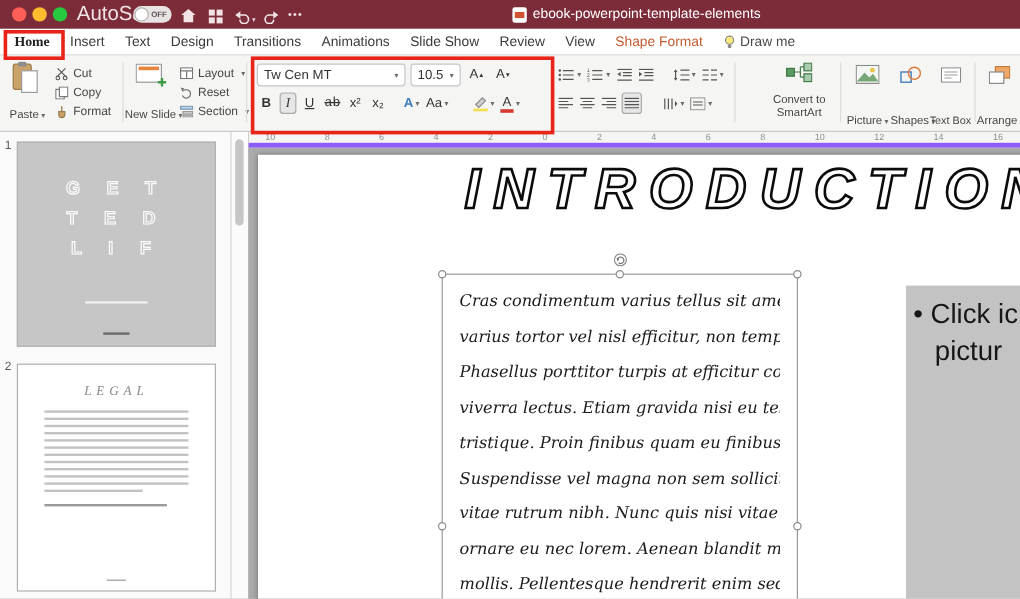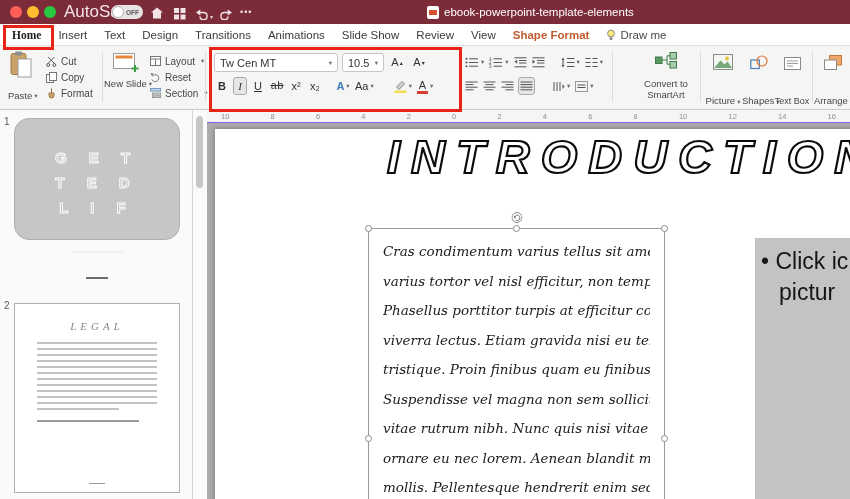--- a/index.html
+++ b/index.html
@@ -26,21 +26,21 @@
   #doc-title span{color:#FFFFFF;font-size:11.5px;}
   #doc-title .doc-ic{width:12px;height:13px;background:#fff;border-radius:2px;position:relative;}
   #doc-title .doc-ic:after{content:"";position:absolute;left:2px;top:4px;width:8px;height:5px;background:#D35230;}
 
   
   #tabbar{position:absolute;left:0;top:24px;width:850px;height:22px;background:#FFFFFF;
       border-bottom:1px solid #E2E2E2;display:flex;align-items:center;gap:17px;padding-left:12px;
       box-sizing:border-box;font-size:11.5px;color:#3B3B3B;}
   .tab{white-space:nowrap;}
   .tab.home{font-weight:bold;color:#222;font-family:Liberation Serif, serif;}
-  .tab.shapeformat{color:#BF5B2D;font-weight:bold;}
+  .tab.shapeformat{color:#BF5B2D;}
   .tellme{display:flex;align-items:center;gap:4px;color:#4a4a4a;}
 
   
   #ribbon{position:absolute;left:0;top:46px;width:850px;height:64px;background:#F5F5F3;
       border-bottom:1px solid #C9C9C9;box-sizing:border-box;}
   .vsep{position:absolute;top:6px;width:1px;height:50px;background:#DDDDDB;}
   .rlabel{font-size:9.5px;color:#474747;white-space:nowrap;}
   .chev{font-size:6.5px;color:#6b6b6b;margin-left:2px;}
   .srow{position:absolute;display:flex;align-items:center;gap:4px;font-size:10px;color:#474747;height:14px;}
   .ddl{position:absolute;background:#fff;border:1px solid #C6C6C6;border-radius:3px;height:19px;
@@ -56,38 +56,38 @@
 
   
   .redbox{position:absolute;border:3px solid #EA2318;z-index:50;pointer-events:none;}
 
   
   #main{position:absolute;left:0;top:110px;width:850px;height:389px;}
   #thumbpanel{position:absolute;left:0;top:0;width:193px;height:389px;background:#FAFAFA;
       border-right:1px solid #D5D5D5;box-sizing:border-box;}
   .slide-num{position:absolute;font-size:10px;color:#5a5a5a;}
   .thumb{position:absolute;left:14px;width:166px;box-sizing:border-box;border:1px solid #AFAFAF;}
-  #thumb1{top:8px;height:122px;background:#C6C6C6;border-radius:15px;}
+  #thumb1{top:8px;height:171px;background:#C6C6C6;}
   #thumb1 .outline-line{text-align:center;font-size:15px;font-weight:bold;letter-spacing:9px;
       color:transparent;-webkit-text-stroke:1px #FBFBFB;line-height:25px;}
   #thumb1 .sub-bar{position:absolute;left:50%;transform:translateX(-50%);top:132px;width:52px;height:2px;background:#EFEFEF;}
   #thumb1 .foot-bar{position:absolute;left:50%;transform:translateX(-50%);top:158px;width:22px;height:2px;background:#6d6d6d;}
   #thumb2{top:193px;height:190px;background:#FFFFFF;}
   #thumb2 .legal{margin-top:16px;text-align:center;font-family:"Liberation Serif",serif;font-style:italic;
       font-size:11px;letter-spacing:4px;color:#8a8a8a;}
   .tbar{height:2px;background:#C2C2C2;margin:4px 22px 0 22px;}
   .tbar.short{margin-right:60px;}
   #thumb2 .copy-bar{height:2px;background:#9a9a9a;margin:10px 40px 0 22px;}
   #thumb2 .foot-bar{position:absolute;left:50%;transform:translateX(-50%);bottom:8px;width:16px;height:1.5px;background:#9a9a9a;}
 
   #panel-scroll{position:absolute;left:193px;top:0;width:14px;height:389px;background:#FBFBFB;}
   #panel-scroll .pthumb{position:absolute;left:3px;top:6px;width:7px;height:72px;background:#C6C6C6;border-radius:4px;}
 
   #canvas{position:absolute;left:207px;top:0;width:643px;height:389px;background:#ABABAB;overflow:hidden;}
-  #ruler{position:absolute;left:0;top:0;width:643px;height:13px;background:#F5F5F4;border-bottom:1px solid #8b5cf6;
+  #ruler{position:absolute;left:0;top:0;width:643px;height:13px;background:#F5F5F4;border-bottom:4px solid #8b5cf6;
       box-sizing:border-box;display:flex;align-items:center;justify-content:space-between;
       padding:0 14px;font-size:7.5px;color:#8f8f8f;}
   #slide{position:absolute;left:8px;top:19px;width:700px;height:520px;background:#FFFFFF;
       box-shadow:0 0 5px rgba(0,0,0,.35);overflow:hidden;}
   #intro-title{position:absolute;left:172px;top:-2px;font-size:47px;font-weight:bold;font-style:italic;
       letter-spacing:11px;white-space:nowrap;color:#FFFFFF;-webkit-text-stroke:2.2px #0B0B0B;line-height:60px;}
 
   #textbox{position:absolute;left:153px;top:99px;width:297px;height:420px;border:1px solid #9a9a9a;
       box-sizing:border-box;background:#fff;}
   .handle{position:absolute;width:7px;height:7px;background:#fff;border:1px solid #8a8a8a;border-radius:50%;
@@ -209,21 +209,21 @@
 
   <div class="vsep" style="left:102px;"></div>
 
   <div class="ab" style="left:108px;top:7px;width:36px;text-align:center;">
     <svg width="26" height="20" viewBox="0 0 26 20">
       <rect x="0.5" y="0.5" width="21" height="15" fill="#fff" stroke="#999"></rect>
       <rect x="2.5" y="2.5" width="17" height="3" fill="#E8833A"></rect>
       <path d="M22 12 v7 M18.5 15.5 h7" stroke="#3F9C46" stroke-width="2"></path>
     </svg>
   </div>
-  <div class="ab" style="left:104px;top:32px;display:flex;align-items:center;justify-content:space-between;">
+  <div class="ab" style="left:104px;top:44px;display:flex;align-items:center;justify-content:space-between;">
     <span class="rlabel">New Slide</span>
       <span class="chev">▾</span>
   </div>
 
   <div class="srow" style="left:150px;top:8px;">
     <svg width="11" height="10" viewBox="0 0 11 10">
       <rect x="0.5" y="0.5" width="10" height="9" fill="#fff" stroke="#777"></rect>
       <path d="M0.5 3 H10.5 M5.5 3 V9.5" stroke="#777"></path>
     </svg>
     <span>Layout</span>

